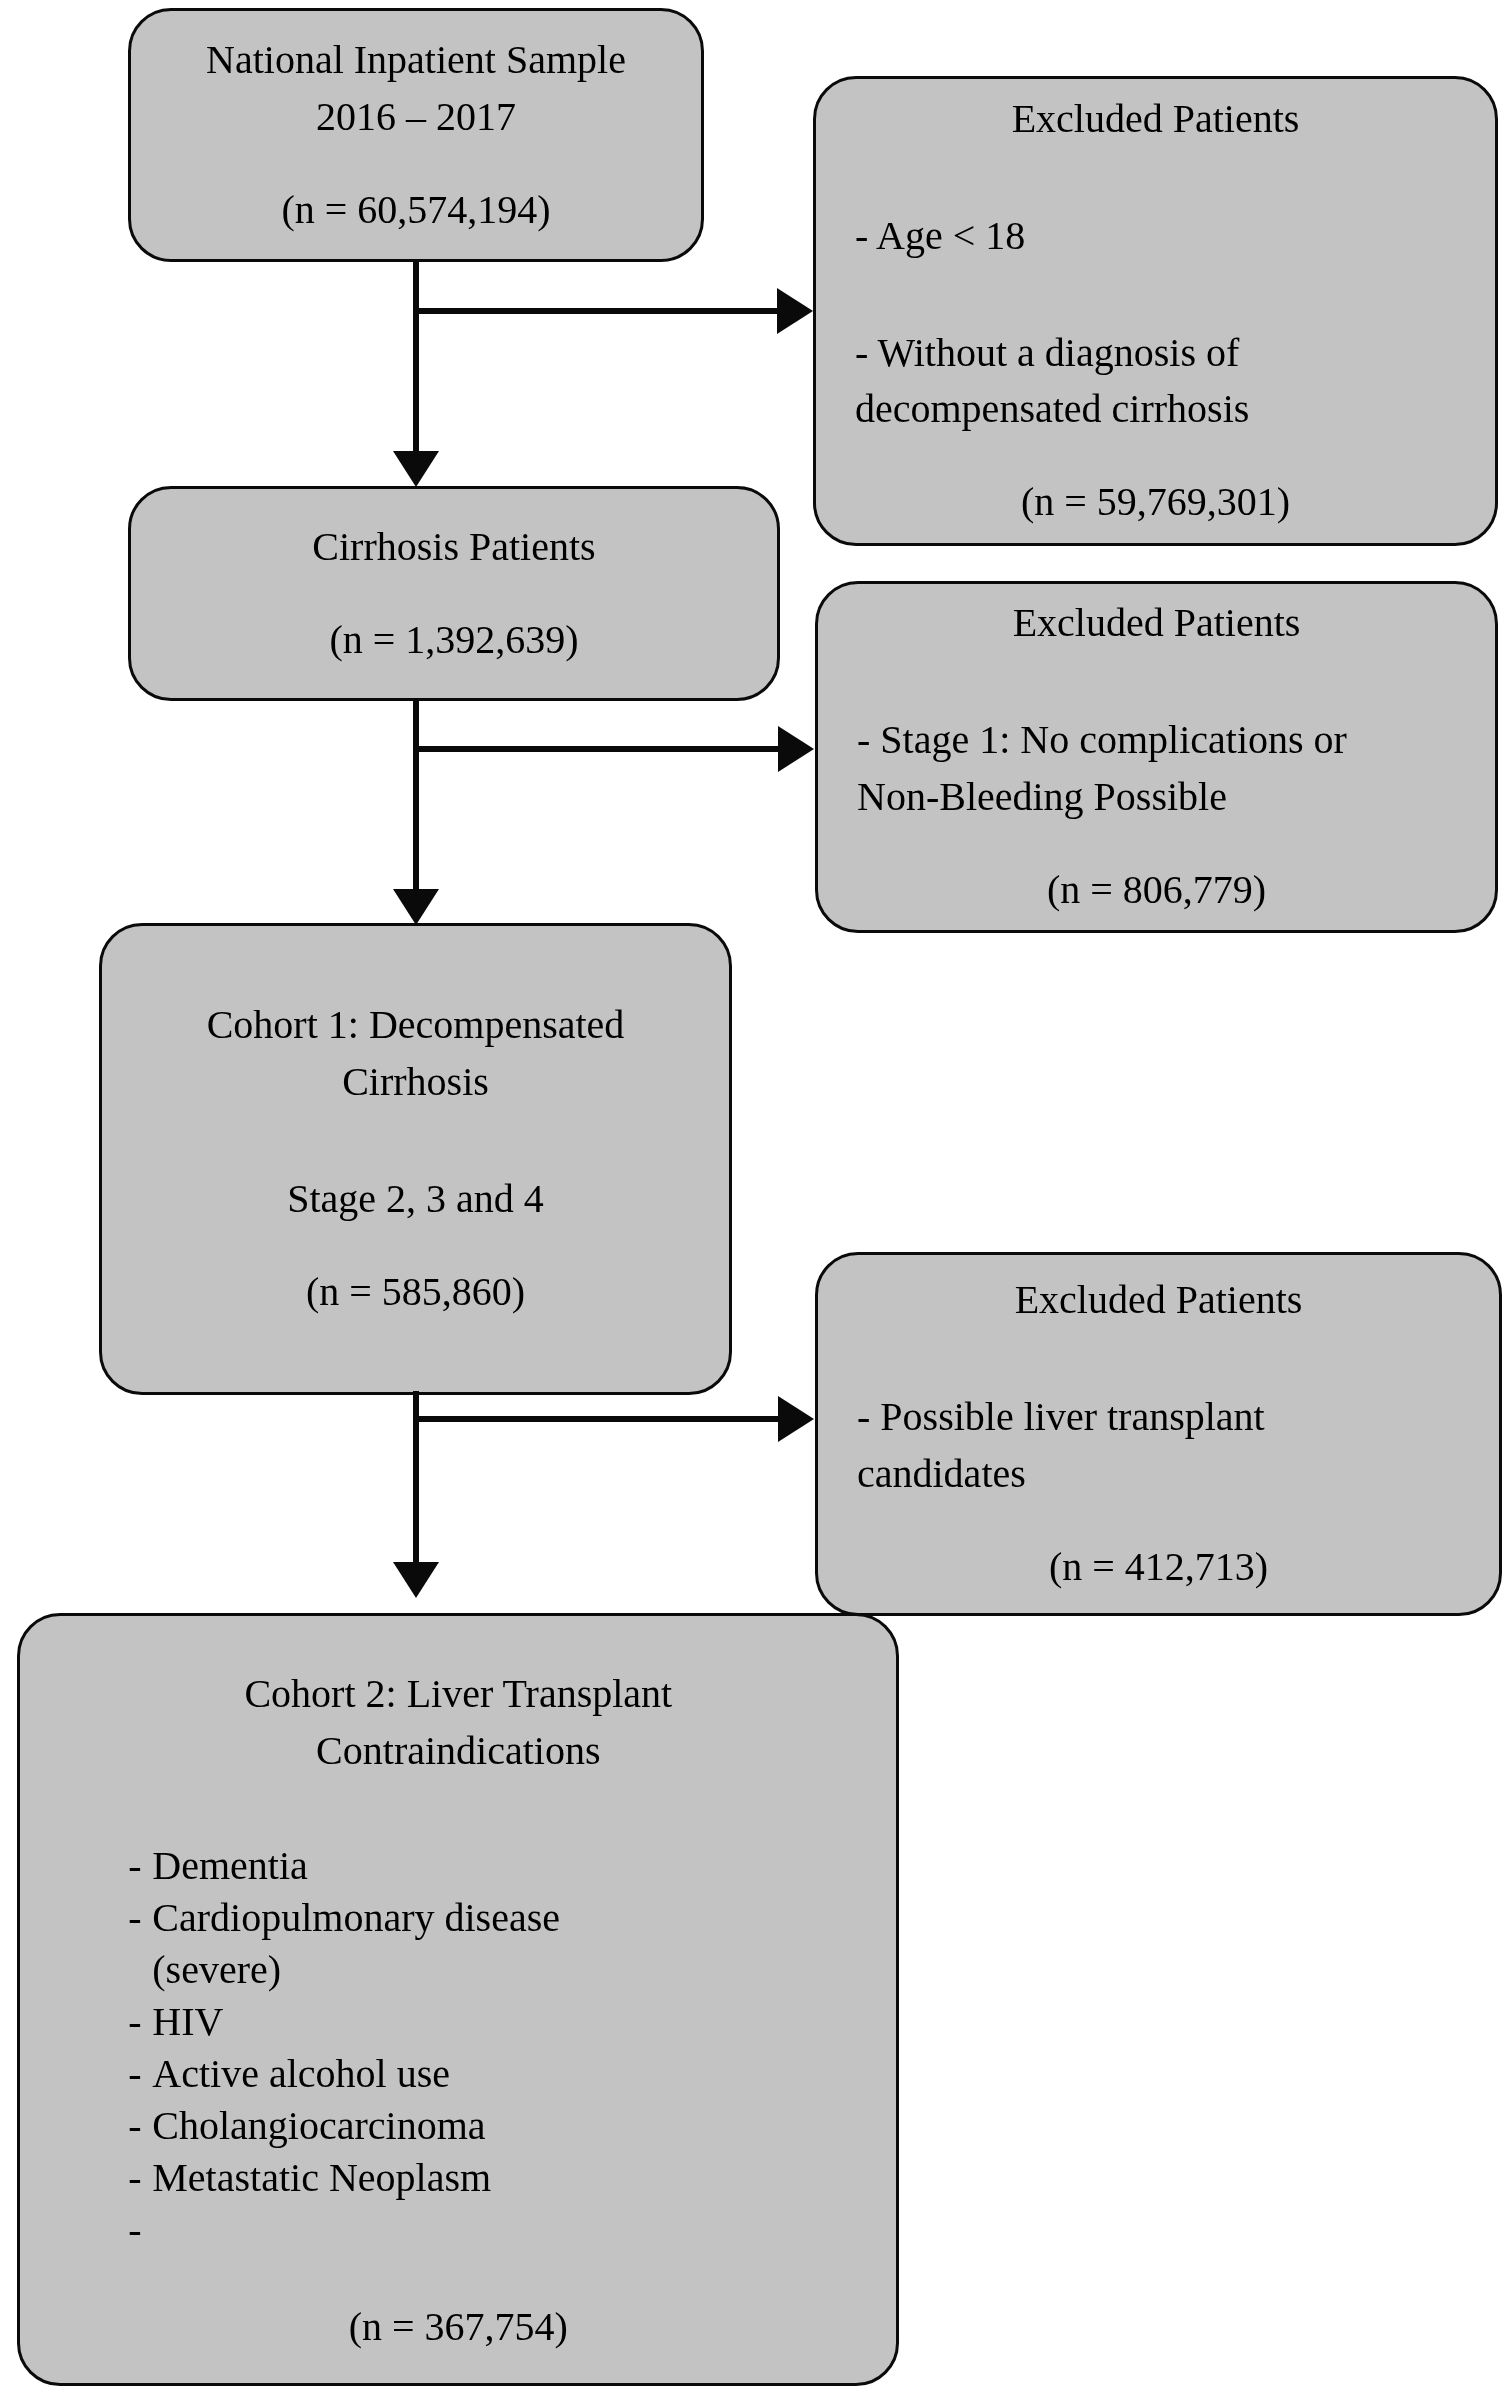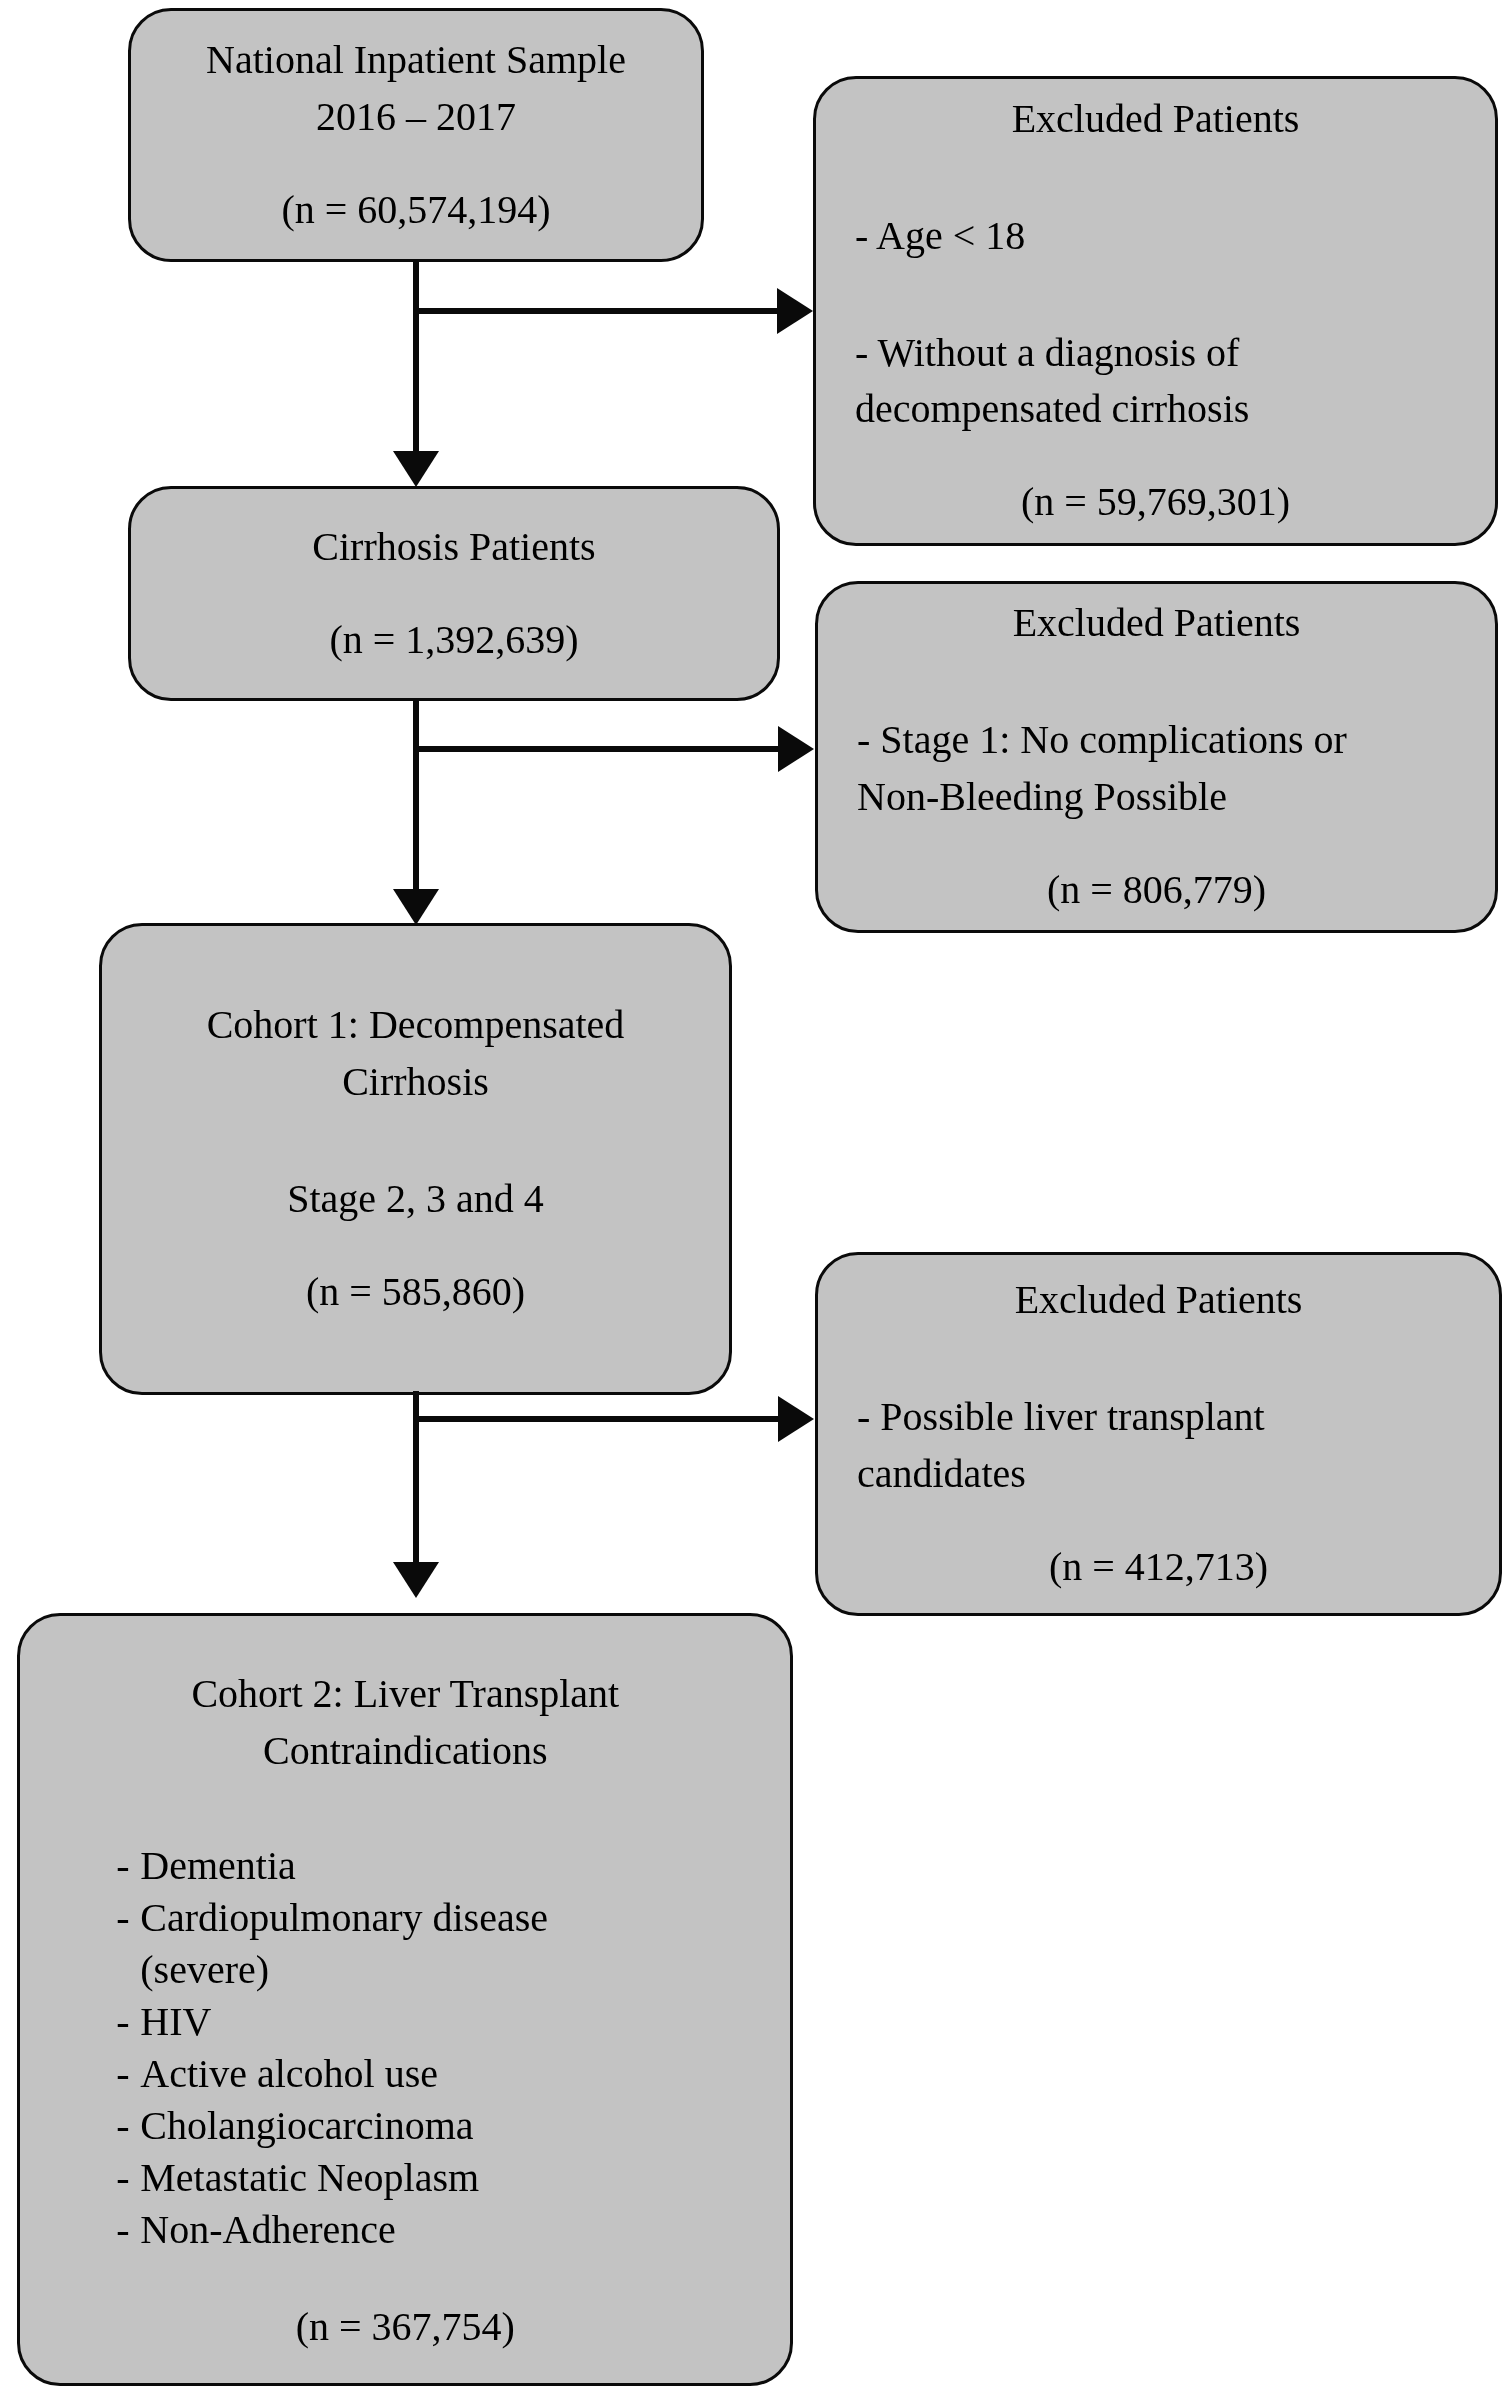--- a/index.html
+++ b/index.html
@@ -27,21 +27,21 @@
   .gap-md{height:36px;}
   .gap-lg{height:60px;}
 
   
   #box-nis        {left:128px; top:8.3px;   width:576px;  height:254px;  font-size:40px; padding:0 30.5px;}
   #box-excl-1     {left:813px;top:76px;  width:685px;  height:470px;  font-size:40px; padding:0 39px;}
   #box-cirrhosis  {left:128px; top:486px;  width:652px;  height:215px;  font-size:40px; padding:0 21px;}
   #box-excl-2     {left:815px;top:581px;  width:683px;  height:352px;  font-size:40px; padding:0 39px;}
   #box-cohort-1   {left:99px; top:923px; width:633px;  height:472px;  font-size:40px; padding:15px 42px;}
   #box-excl-3     {left:815px;top:1252px; width:687px;  height:364px;  font-size:40px; padding:0 39px;}
-  #box-cohort-2   {left:17.3px;  top:1613px; width:776px; height:773px; font-size:40px; padding:0 42px;
+  #box-cohort-2   {left:17.3px;  top:1613px; width:882px; height:773px; font-size:40px; padding:0 54px;
                    justify-content:flex-start;}
 
   .left-line{text-align:left;}
   .center-line{text-align:center;}
 
   
   .bullets{
     text-align:left;
     margin:0;
     padding:0;
@@ -158,21 +158,20 @@
       <li>
         <span class="dash">-</span>
         <span class="txt">Cholangiocarcinoma</span>
       </li>
       <li>
         <span class="dash">-</span>
         <span class="txt">Metastatic Neoplasm</span>
       </li>
       <li>
         <span class="dash">-</span>
-        <span class="txt">Non-Adherence</span>
       </li>
     </ul>
 
     <div style="height:43px"></div>
     <span class="ln center-line">(n = 367,754)</span>
   </div>
 
   <div class="vline" style="left:413px; top:261px; height:194px;"></div>
   <div class="arrow-down" style="left:393px; top:451px;"></div>
 

